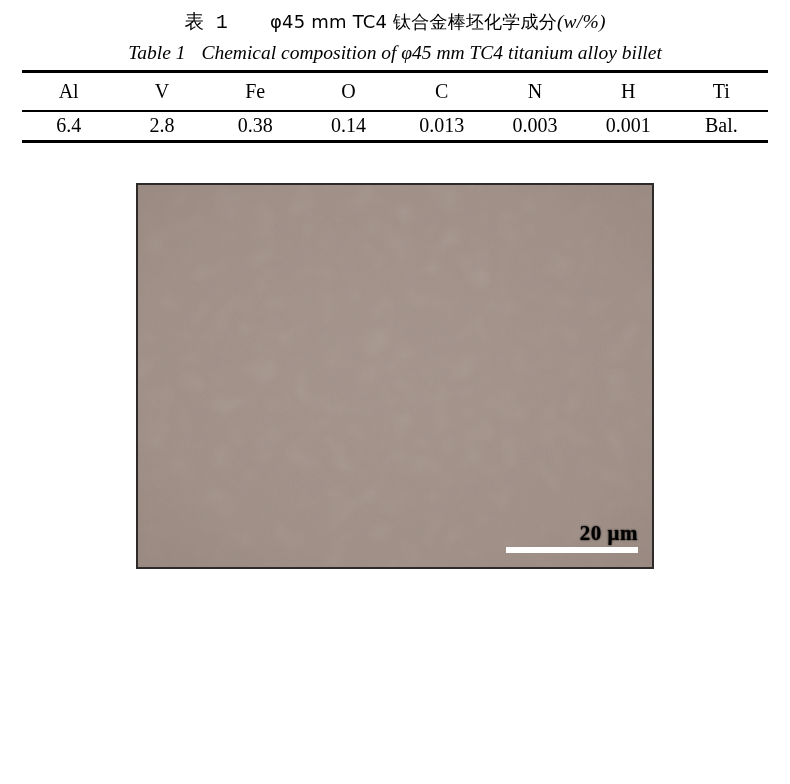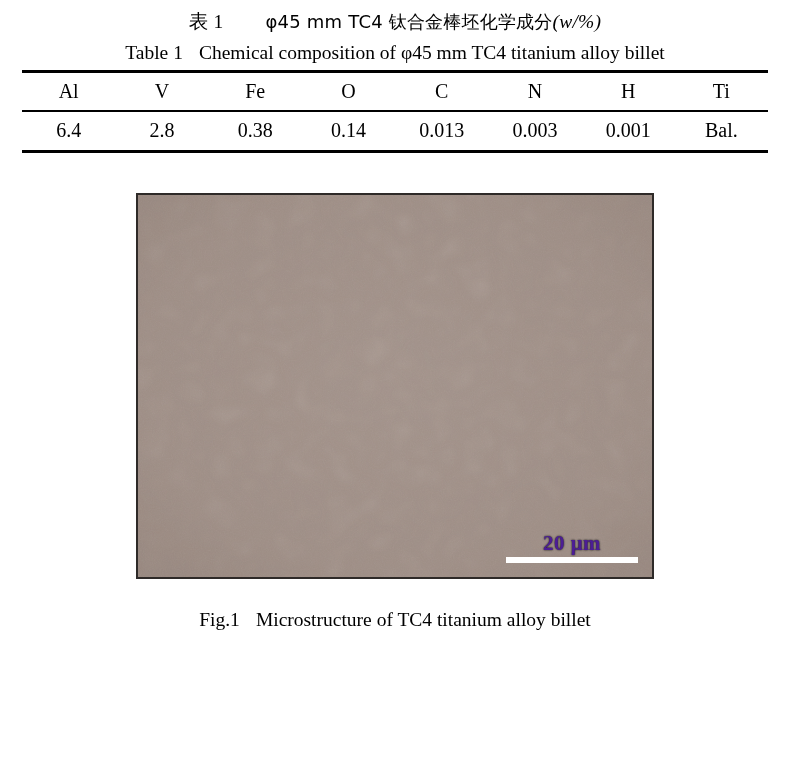--- a/index.html
+++ b/index.html
@@ -27,36 +27,37 @@
     padding-top: 8px;
   }
   .table-caption-cn {
     text-align: center;
     font-size: 19.5px;
     letter-spacing: 0.2px;
     white-space: nowrap;
     margin-bottom: 7px;
   }
   .table-caption-cn .cap-label {
-    font-family: Liberation Serif, serif;
+    font-family: Liberation Mono, monospace;
   }
   .table-caption-cn .cap-gap {
     display: inline-block;
     width: 18px;
   }
   .table-caption-cn .cn {
     font-family: "DejaVu Sans", sans-serif;
     font-size: 18px;
     margin-left: 24px;
   }
   .table-caption-en {
     text-align: center;
     font-size: 19.5px;
     white-space: nowrap;
     margin-bottom: 6px;
+    font-style: italic;
   }
   .table-caption-en .cap-gap {
     display: inline-block;
     width: 16px;
   }
   .ital {
     font-style: italic;
   }
 
   table.comp {
@@ -80,21 +81,21 @@
     height: 1.6px;
     background: #000;
     width: 746px;
     margin: 0 auto;
   }
   .row-head td {
     height: 37px;
     vertical-align: middle;
   }
   .row-vals td {
-    height: 38px;
+    height: 28px;
     vertical-align: middle;
   }
 
   
   .figure-wrap {
     margin-top: 40px;
     text-align: center;
   }
   .micrograph {
     position: relative;
@@ -111,22 +112,22 @@
     inset: 0;
     width: 100%;
     height: 100%;
     display: block;
   }
   .scalebar {
     position: absolute;
     right: 14px;
     bottom: 14px;
     width: 132px;
-    text-align: center;
-    color: #4c1d95;
+    text-align: right;
+    color: #000000;
   }
   .scalebar .sb-text {
     font-family: "Liberation Serif", serif;
     font-size: 21px;
     font-weight: bold;
     letter-spacing: 0.5px;
     text-shadow: 0 0 2px #000;
     line-height: 1.05;
   }
   .scalebar .sb-line {
@@ -262,18 +263,15 @@
         <rect x="0" y="0" width="514" height="382" filter="url(#grain)" opacity="0.5"></rect>
       </svg>
 
       <div class="scalebar">
         <div class="sb-text">20 μm</div>
         <div class="sb-line"></div>
       </div>
     </div>
 
 
-    <div class="fig-caption-en">
-      <span>Fig.1</span><span class="cap-gap"></span><span>Microstructure of TC4 titanium alloy billet</span>
-    </div>
   </div>
 
 </div>
 
 </body></html>

